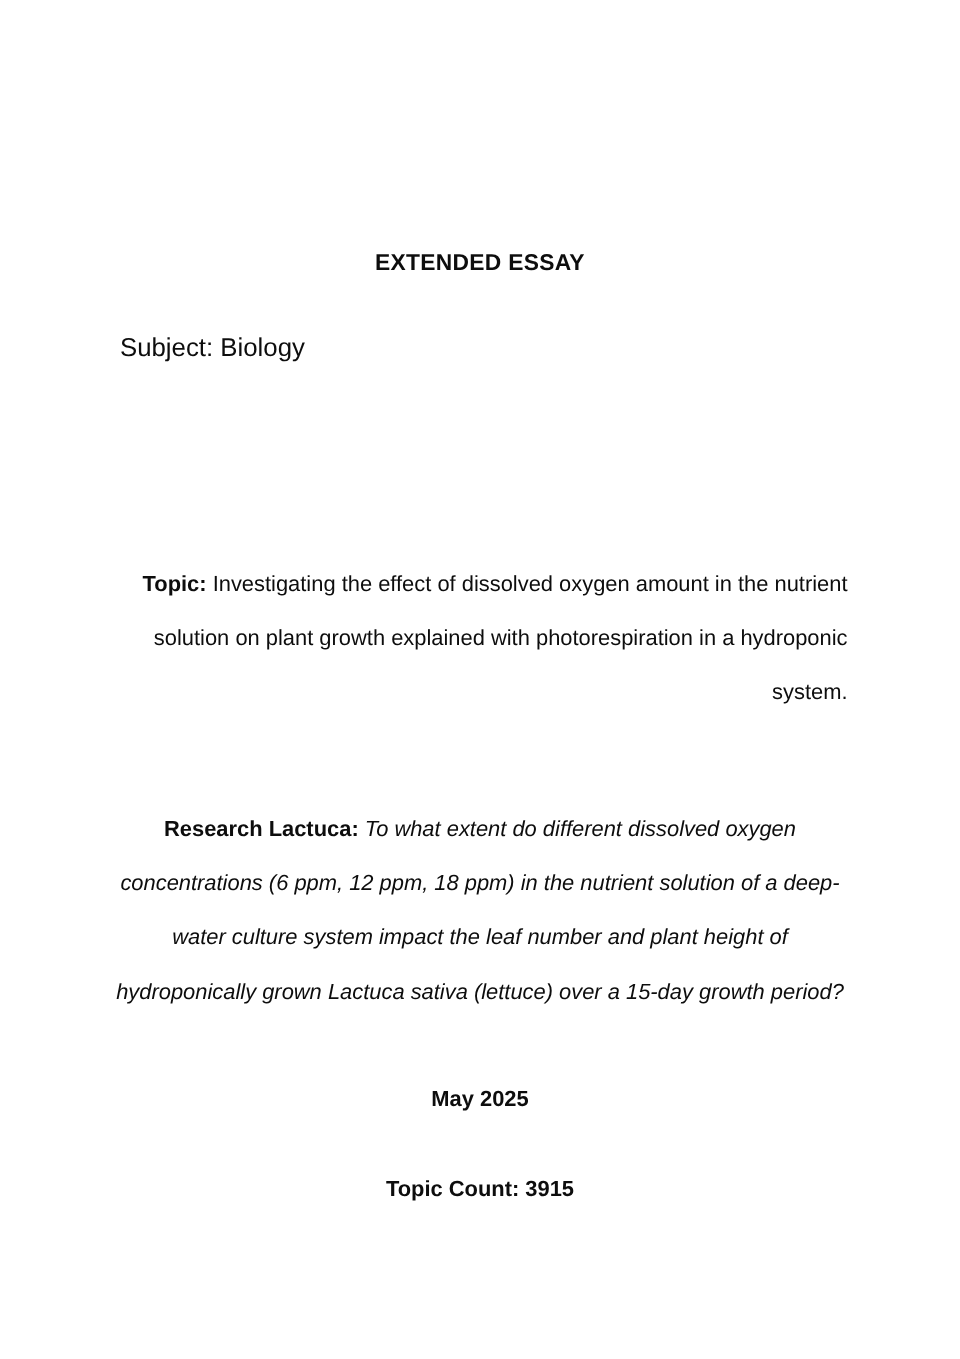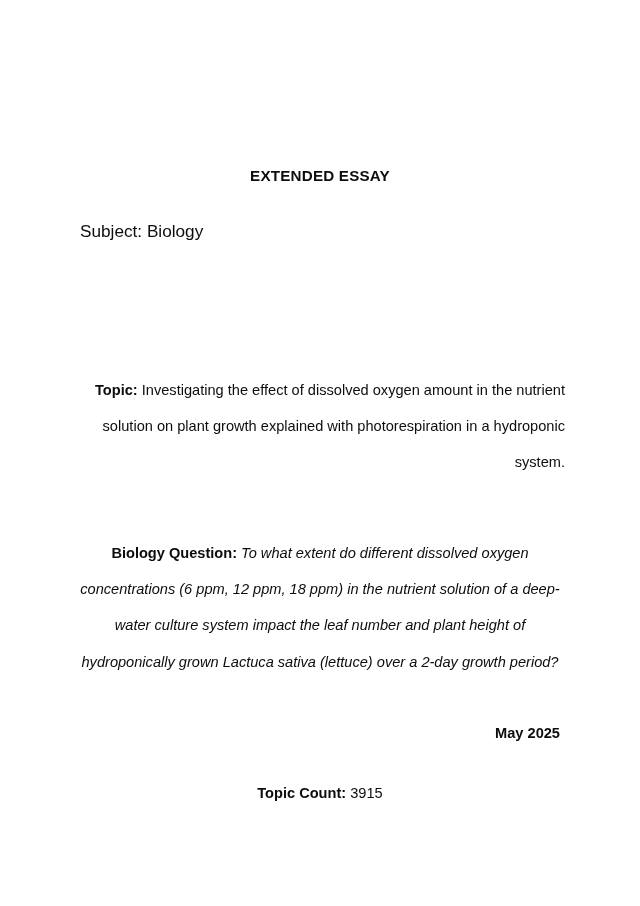--- a/index.html
+++ b/index.html
@@ -76,47 +76,47 @@
     font-style: normal;
   }
   .date-line {
     position: absolute;
     left: 0;
     top: 722px;
     width: 480px;
     font-size: 14.6px;
     font-weight: bold;
     line-height: 22px;
-    text-align: right;
+    text-align: center;
   }
   .wordcount-line {
     position: absolute;
     left: 0;
     top: 767px;
     width: 480px;
     font-size: 14.6px;
     line-height: 22px;
     text-align: center;
   }
   .wc-value {
-    font-weight: normal;
+    font-weight: bold;
   }
 </style>
 </head>
 <body>
 
 <div class="page">
   <div class="content">
 
     <div class="doc-title">EXTENDED ESSAY</div>
 
     <div class="doc-subject">Subject: Biology</div>
 
     <p class="topic-block"><span class="label-bold">Topic:</span><span> Investigating the effect of dissolved oxygen amount in the nutrient solution on plant growth explained with photorespiration in a hydroponic system.</span></p>
 
-    <p class="rq-block"><span class="label-bold">Biology Question:</span><span class="rq-body"> To what extent do different dissolved oxygen concentrations (6 ppm, 12 ppm, 18 ppm) in the nutrient solution of a deep-water culture system impact the leaf number and plant height of hydroponically grown Lactuca sativa (lettuce) over a 2-day growth period?</span></p>
+    <p class="rq-block"><span class="label-bold">Research Lactuca:</span><span class="rq-body"> To what extent do different dissolved oxygen concentrations (6 ppm, 12 ppm, 18 ppm) in the nutrient solution of a deep-water culture system impact the leaf number and plant height of hydroponically grown Lactuca sativa (lettuce) over a 15-day growth period?</span></p>
 
     <div class="date-line">May 2025</div>
 
     <p class="wordcount-line"><span class="label-bold">Topic Count:</span><span class="wc-value"> 3915</span></p>
 
   </div>
 </div>
 
 </body></html>

